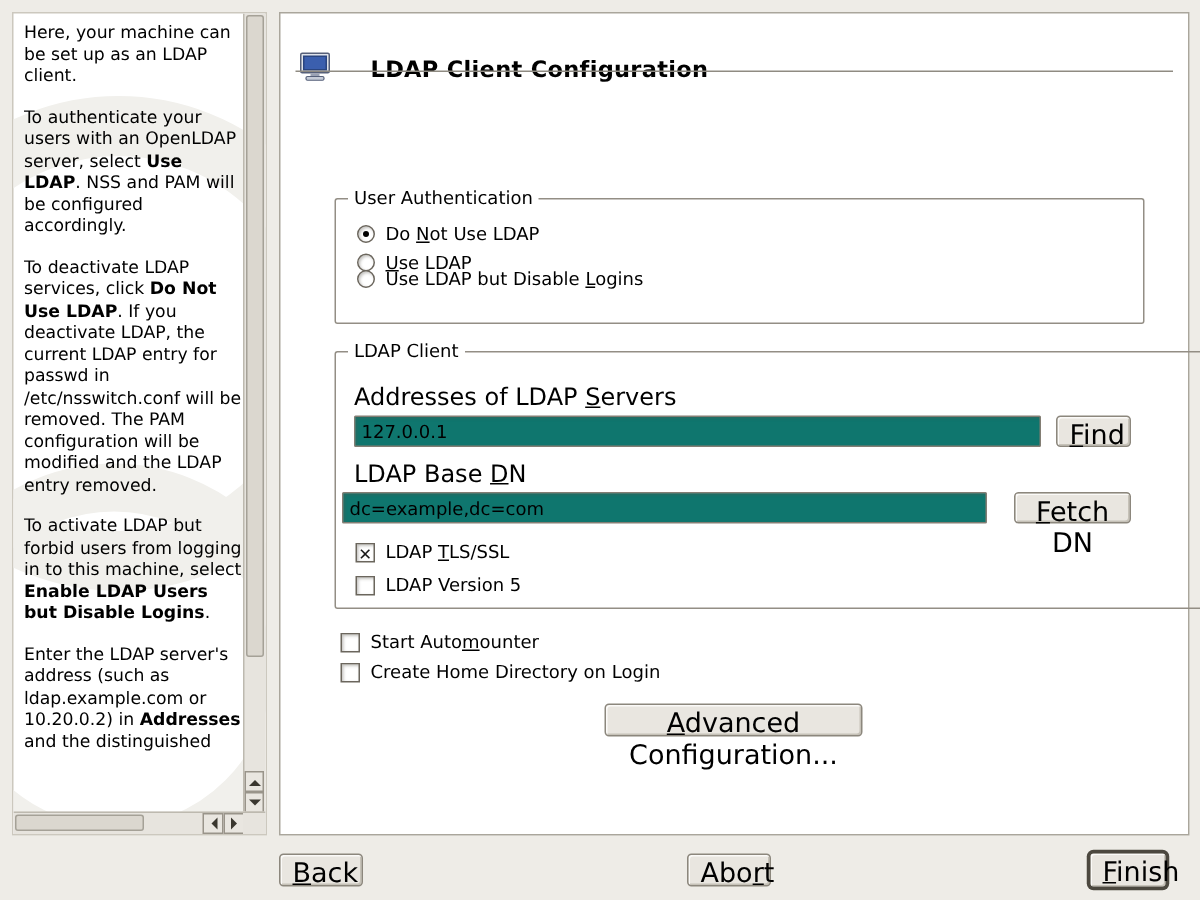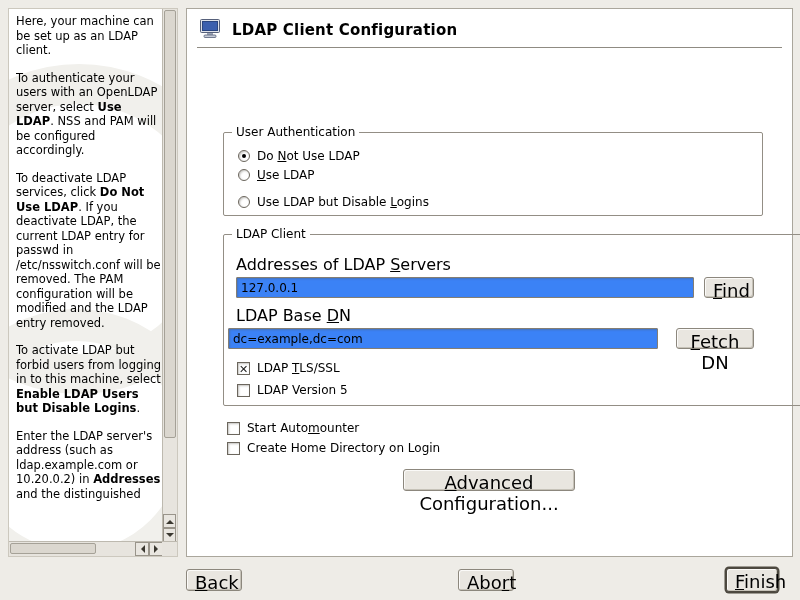--- a/index.html
+++ b/index.html
@@ -36,21 +36,21 @@
   .sbtn.vdown  { left:0; bottom:0;    width:13px; height:14px; }
   .arr { width:0; height:0; border:4px solid transparent; }
   .arr.left  { border-right-color:#3a372f; margin-left:-3px; }
   .arr.right { border-left-color:#3a372f;  margin-right:-3px; }
   .arr.up    { border-bottom-color:#3a372f; margin-top:-3px; }
   .arr.down  { border-top-color:#3a372f;   margin-bottom:-3px; }
 
   
   .panel { position:absolute; left:186px; top:8px; width:607px; height:549px;
            background:#fff; border:1px solid #aaa69c; }
-  .titlebar { position:absolute; left:12px; top:8px; display:flex; align-items:center; gap:9px; }
+  .titlebar { position:absolute; left:12px; top:24px; display:flex; align-items:center; gap:24px; }
   .title { font-size:15px; font-weight:bold; letter-spacing:.2px; }
   .rule { position:absolute; left:10px; right:10px; top:38px; border-top:1px solid #8f8b82; }
 
   .group { position:absolute; border:1px solid #93created8e85; border-radius:2px; }
   .group { border:1px solid #938e85; }
   .legend { position:absolute; top:-8px; left:8px; background:#fff; padding:0 4px;
             font-size:12px; line-height:15px; }
 
   .g-auth   { left:36px; top:123px; width:540px; height:84px; }
   .g-client { left:36px; top:225px; width:652px; height:172px; }
@@ -60,26 +60,26 @@
            box-shadow:inset 1px 1px 2px rgba(60,55,45,.3); position:relative; flex:0 0 auto; }
   .radio.on::after { content:""; position:absolute; left:3px; top:3px; width:4px; height:4px;
            border-radius:50%; background:#000; }
   .checkbox { width:13px; height:13px; border:1px solid #6b665d; background:#fff;
            box-shadow:inset 1px 1px 2px rgba(60,55,45,.3); position:relative; flex:0 0 auto;
            font-size:11px; font-weight:bold; line-height:11px; text-align:center; color:#1a1a1a; }
   .checkbox.on::after { content:"\2715"; position:absolute; left:0; right:0; top:1px; }
 
   .r1 { left:14px; top:16px; }
   .r2 { left:14px; top:35px; }
-  .r3 { left:14px; top:62px; }
+  .r3 { left:14px; top:46px; }
 
   .field-label { position:absolute; font-size:16px; }
   .l1 { left:12px; top:20px; }
   .l2 { left:12px; top:71px; }
-  .text-input { position:absolute; height:21px; border:1px solid #837e74; background:#3b82f6;
+  .text-input { position:absolute; height:21px; border:1px solid #837e74; background:#0f766e;
                 font-family:"DejaVu Sans", sans-serif; font-size:12px; padding:2px 4px;
                 box-shadow:inset 1px 1px 2px rgba(90,85,75,.35); border-radius:1px; }
   .in1 { left:12px; top:42px; width:458px; }
   .in2 { left:4px; top:93px; width:430px; }
 
   .btn { position:absolute; background:#e9e6e0; border:1px solid #8c877d; border-radius:3px;
          font-family:"DejaVu Sans", sans-serif; font-size:18px; color:#000; padding:2px 8px;
          box-shadow:inset 1px 1px 0 #fbfaf8, inset -1px -1px 0 #c6c2b8; cursor:default; }
   .find-btn  { left:480px; top:42px; width:50px; height:21px; }
   .fetch-btn { left:452px; top:93px; width:78px; height:21px; }

